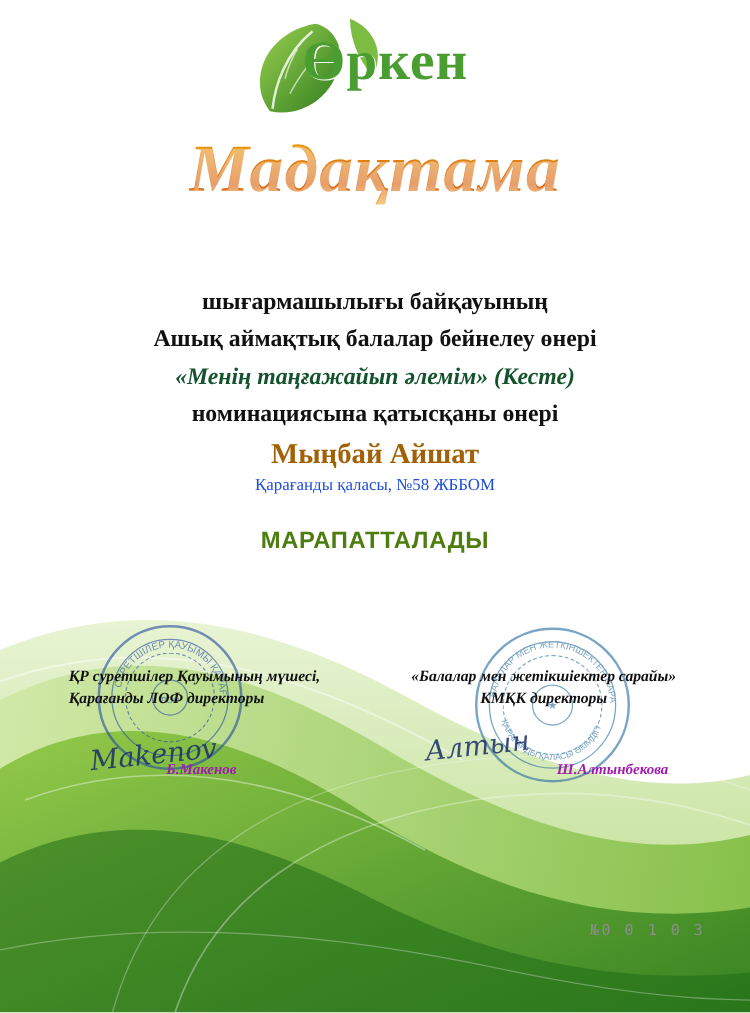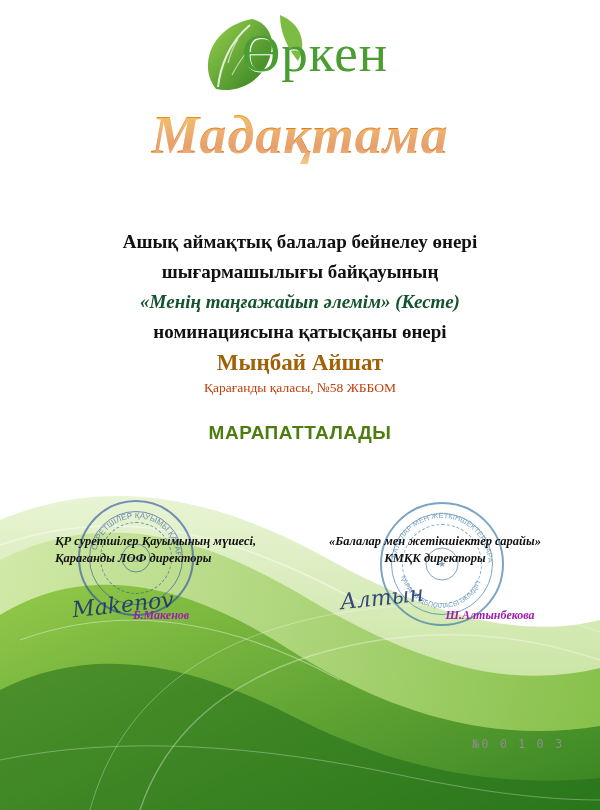--- a/index.html
+++ b/index.html
@@ -42,22 +42,22 @@
   .logo-inner {
     position: relative;
     width: 240px;
     height: 90px;
   }
   .logo-text {
     position: absolute;
     left: 62px;
     top: 14px;
     font-family: "Liberation Serif", serif;
-    font-weight: normal;
-    font-size: 53px;
+    font-weight: bold;
+    font-size: 44px;
     letter-spacing: 1px;
     color: #4a9d30;
     text-shadow: 1px 1px 0 #ffffff;
   }
 
   
   .title-wrap {
     position: absolute;
     left: 0;
     top: 104px;
@@ -113,21 +113,21 @@
   .name {
     font-family: "Liberation Serif", serif;
     font-weight: bold;
     font-size: 23px;
     color: #a16207;
     margin: 4px 0 4px 0;
   }
   .school {
     font-family: "Liberation Serif", serif;
     font-size: 13.5px;
-    color: #c2410c;
+    color: #1d4ed8;
     margin: 0 0 26px 0;
   }
   .awarded {
     font-family: "Liberation Sans", sans-serif;
     font-weight: bold;
     font-size: 19px;
     letter-spacing: 0.5px;
     color: #4d7c0f;
     margin: 0;
   }
@@ -272,22 +272,22 @@
       </svg>
       <div class="logo-text">Өркен</div>
     </div>
   </div>
 
   <div class="title-wrap">
     <span class="title">Мадақтама</span>
   </div>
 
   <div class="body-text">
+    <p class="line-main">шығармашылығы байқауының</p>
     <p class="line-main">Ашық аймақтық  балалар бейнелеу өнері</p>
-    <p class="line-main">шығармашылығы байқауының</p>
     <p class="line-italic">«Менің таңғажайып әлемім» (Кесте)</p>
     <p class="line-main">номинациясына қатысқаны өнері</p>
     <p class="name">Мыңбай Айшат</p>
     <p class="school">Қарағанды қаласы, №58  ЖББОМ</p>
     <p class="awarded">МАРАПАТТАЛАДЫ</p>
   </div>
 
   <div class="stamp stamp-left">
     <div class="stamp-inner"></div>
     <div class="stamp-inner2"></div>

